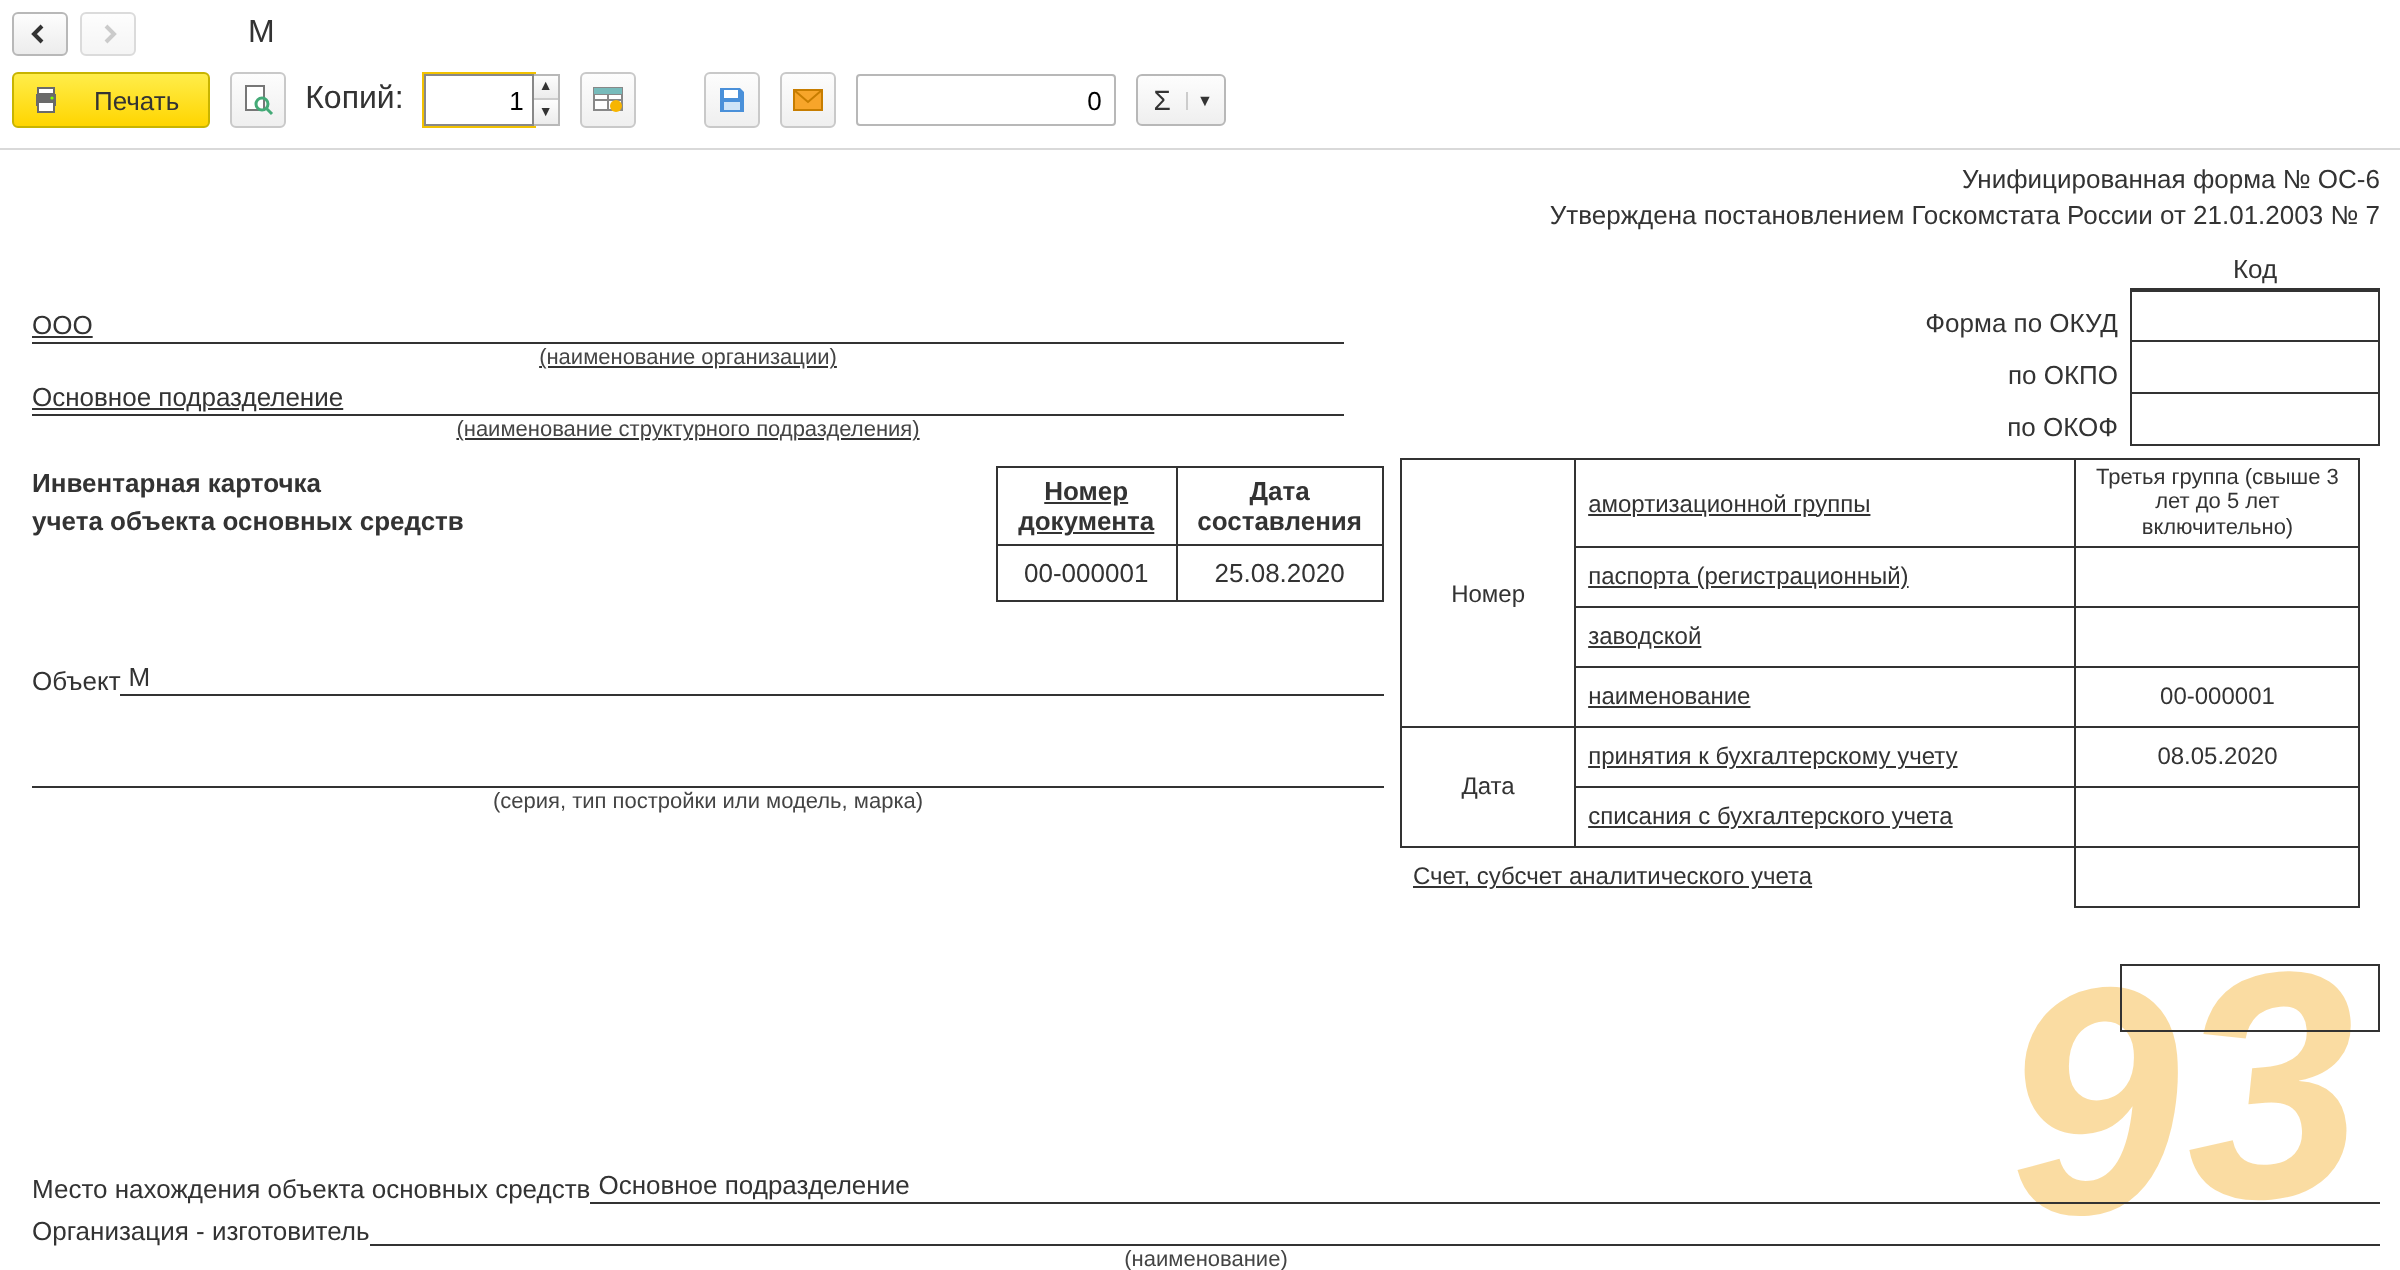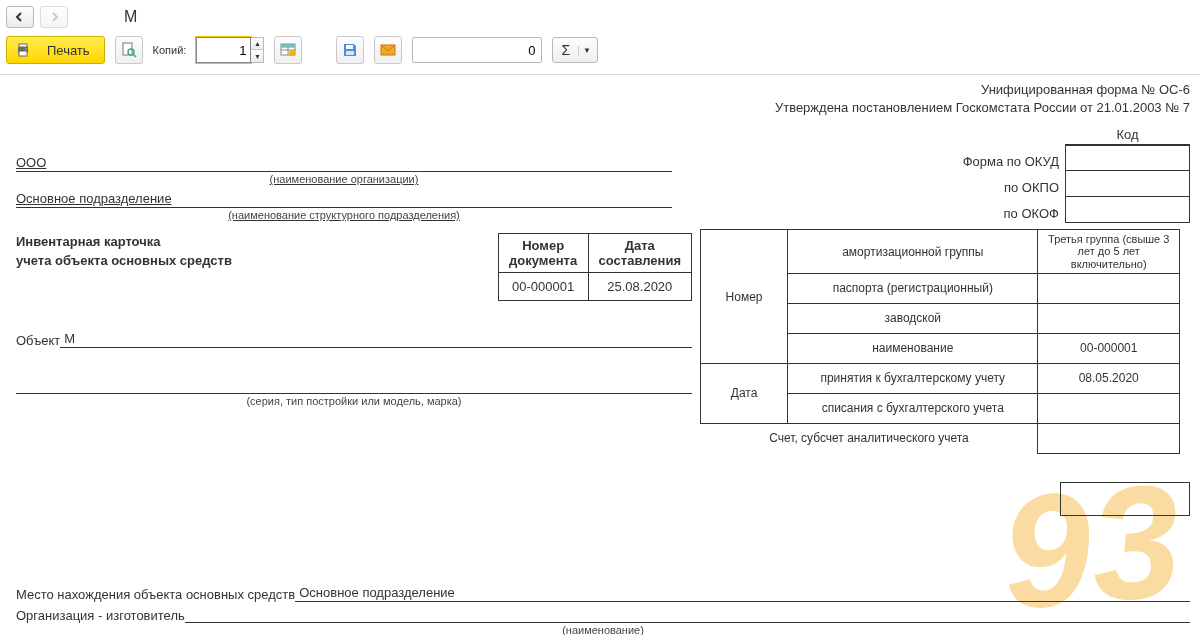--- a/index.html
+++ b/index.html
@@ -12,21 +12,21 @@
   .nav-btn svg { width:12px; height:12px; }
   .title-text { font-size:16px; margin-left:50px; }
 
   .tb-row { display:flex; align-items:center; gap:10px; padding:4px 6px 10px 6px; border-bottom:1px solid #d9d9d9;}
   .print-btn { height:28px; padding:0 14px 0 8px; border:1px solid #c8b400; border-radius:3px; background:linear-gradient(#ffed4a,#ffd500); display:flex; align-items:center; gap:16px; font-size:13px; cursor:pointer; font-weight:500; }
   .print-btn svg { width:16px; height:16px; }
 
   .icon-btn { width:28px; height:28px; border:1px solid #c9c9c9; border-radius:3px; background:linear-gradient(#fdfdfd,#efefef); display:flex; align-items:center; justify-content:center; cursor:pointer; }
   .icon-btn svg { width:16px; height:16px; }
 
-  .copies-label { font-size:11px; }
+  .copies-label { font-size:16px; }
   .copies-input { width:55px; height:26px; border:1px solid #888; text-align:right; padding:0 4px; font-size:13px; background:#fff; }
   .spinner { display:inline-flex; flex-direction:column; border:1px solid #b8b8b8; border-left:none; height:26px; }
   .spinner div { width:12px; height:12px; display:flex; align-items:center; justify-content:center; font-size:7px; background:linear-gradient(#fdfdfd,#ececec); cursor:pointer; }
   .spinner div:first-child { border-bottom:1px solid #ccc; }
 
   .num-field { width:130px; height:26px; border:1px solid #b8b8b8; border-radius:2px; text-align:right; padding:0 6px; font-size:13px; background:#fff; }
 
   .sigma-btn { height:26px; padding:0 2px 0 8px; border:1px solid #b8b8b8; border-radius:3px; background:linear-gradient(#fdfdfd,#efefef); display:flex; align-items:center; gap:4px; cursor:pointer; font-size:14px;}
   .sigma-btn .dd { font-size:8px; padding:0 4px; border-left:1px solid #ccc; margin-left:4px;}
 
@@ -43,21 +43,21 @@
   .okud-label { font-size:13px; padding-right:6px; padding-bottom:2px; text-align:right;}
   .okud-box { width:125px; height:26px; border-left:1px solid #333; border-right:1px solid #333; border-bottom:1px solid #333; }
 
   .card-section { display:flex; align-items:flex-start; margin-top:12px; }
   .card-title { font-size:13px; font-weight:bold; line-height:1.4; flex:1; }
   .nd-table { border-collapse:collapse; font-size:13px; }
   .nd-table td, .nd-table th { border:1px solid #333; padding:4px 10px; text-align:center; height:28px; }
 
   .side-table { border-collapse:collapse; font-size:12px; width:480px; }
   .side-table td { border:1px solid #333; padding:3px 6px; height:30px; text-align:center;}
-  .side-table td.lbl { text-align:center; }
+  .side-table td.lbl { text-align:left;text-decoration:underline; }
 
   .obj-row { display:flex; align-items:flex-end; margin-top:30px; font-size:13px; }
   .obj-row .ul { flex:1; border-bottom:1px solid #333; padding:0 0 1px 4px; min-height:17px; }
 
   .bottom-rows { margin-top:69px; font-size:13px;}
   .bottom-rows .row { display:flex; align-items:flex-end; }
   .bottom-rows .lab { white-space:nowrap; }
   .bottom-rows .ul { flex:1; border-bottom:1px solid #333; padding:0 0 1px 4px; min-height:17px;}
 
   .watermark { position:absolute; font-size:160px; font-weight:bold; color:rgba(243,178,49,0.45); transform:rotate(-5deg); pointer-events:none; right:20px; top:380px; font-style:italic; z-index:-1;}
@@ -172,21 +172,21 @@
         </div>
 
         <div class="card-section">
           <div class="card-title">
             <div>Инвентарная карточка</div>
             <div>учета объекта основных средств</div>
           </div>
           <table class="nd-table">
             <tbody>
                 <tr>
-              <th style="width:90px;">Номер документа</th>
+              <th style="width:90px;text-decoration:underline;">Номер документа</th>
               <th style="width:100px;">Дата составления</th>
             </tr>
             <tr>
               <td>00-000001</td>
               <td>25.08.2020</td>
             </tr>
           </tbody>
             </table>
         </div>
 

